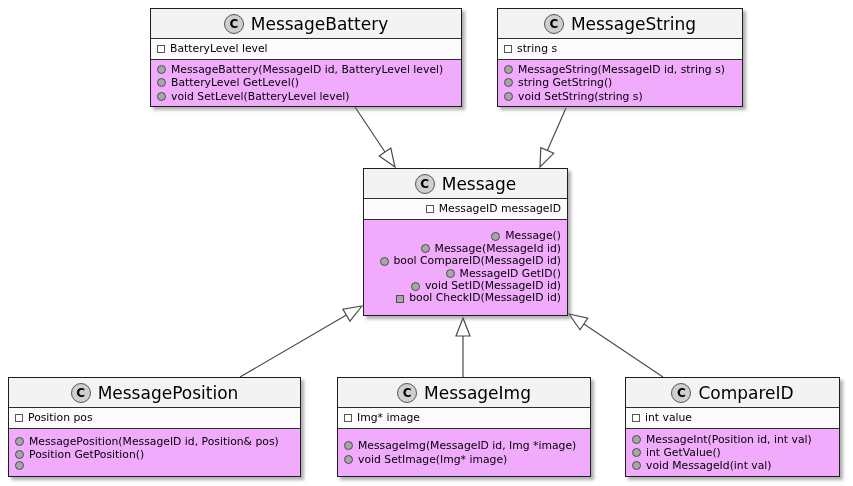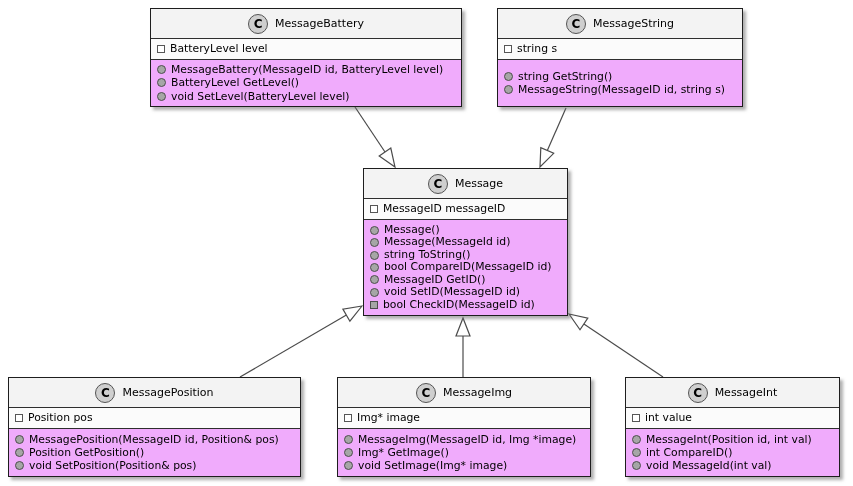--- a/index.html
+++ b/index.html
@@ -17,34 +17,34 @@
     flex:0 0 29px; display:flex; align-items:center; justify-content:center;
     gap:7px; background:#F3F3F3; border-bottom:1px solid #2E2E2E;
   }
   .badge {
     width:20px; height:20px; border-radius:50%;
     background:#CFCFCF; border:1px solid #545454;
     display:flex; align-items:center; justify-content:center;
     font-weight:bold; font-size:12px; color:#000;
     flex:0 0 auto; box-sizing:border-box;
   }
-  .uml-title { font-size:11px; color:#000; white-space:nowrap; }
+  .uml-title { font-size:17px; color:#000; white-space:nowrap; }
   .uml-fields {
     flex:0 0 20px; display:flex; flex-direction:column; justify-content:center;
     padding:0 6px; background:#FBFBFB; border-bottom:1px solid #2E2E2E;
   }
   .uml-methods {
     flex:1 1 auto; display:flex; flex-direction:column; justify-content:center;
     padding:2px 6px; background:#f0abfc; overflow:hidden;
   }
   .member {
     display:flex; align-items:center; gap:5px;
     font-size:10.8px; line-height:13.2px; color:#000; white-space:nowrap;
   }
-  .dense .member { line-height:12.4px; }
+  .dense .member { line-height:12.4px;justify-content:flex-end; }
   .ic { flex:0 0 auto; display:inline-block; box-sizing:border-box; }
   .ic-field { width:8px; height:8px; border:1px solid #565656; background:#FFFFFF; }
   .ic-pub   { width:9px; height:9px; border-radius:50%; background:#A6A6A6; border:1px solid #4E4E4E; }
   .ic-priv  { width:8px; height:8px; background:#A6A6A6; border:1px solid #4E4E4E; }
   #arrows { position:absolute; left:0; top:0; pointer-events:none; }
   #arrows line     { stroke:#4B4B4B; stroke-width:1.2; }
   #arrows polygon  { fill:#FFFFFF; stroke:#4B4B4B; stroke-width:1.2; }
 
   
   #cls-battery  { left:150px; top:8px;   width:312px; height:99px;  }
@@ -116,25 +116,29 @@
     </div>
     <div class="uml-fields">
       <div class="member">
         <span class="ic ic-field"></span>
         <span>string s</span>
       </div>
     </div>
     <div class="uml-methods">
       <div class="member">
         <span class="ic ic-pub"></span>
+        <span>MessageString(MessageID id, string s)</span>
+      </div>
+      <div class="member">
+        <span class="ic ic-pub"></span>
         <span>string GetString()</span>
       </div>
       <div class="member">
         <span class="ic ic-pub"></span>
-        <span>MessageString(MessageID id, string s)</span>
+        <span>void SetString(string s)</span>
       </div>
     </div>
   </div>
 
   <div class="uml-class dense" id="cls-message">
     <div class="uml-header">
       <span class="badge">C</span>
       <span class="uml-title">Message</span>
     </div>
     <div class="uml-fields">
@@ -144,24 +148,20 @@
       </div>
     </div>
     <div class="uml-methods">
       <div class="member">
         <span class="ic ic-pub"></span>
         <span>Message()</span>
       </div>
       <div class="member">
         <span class="ic ic-pub"></span>
         <span>Message(MessageId id)</span>
-      </div>
-      <div class="member">
-        <span class="ic ic-pub"></span>
-        <span>string ToString()</span>
       </div>
       <div class="member">
         <span class="ic ic-pub"></span>
         <span>bool CompareID(MessageID id)</span>
       </div>
       <div class="member">
         <span class="ic ic-pub"></span>
         <span>MessageID GetID()</span>
       </div>
       <div class="member">
@@ -190,21 +190,20 @@
       <div class="member">
         <span class="ic ic-pub"></span>
         <span>MessagePosition(MessageID id, Position&amp; pos)</span>
       </div>
       <div class="member">
         <span class="ic ic-pub"></span>
         <span>Position GetPosition()</span>
       </div>
       <div class="member">
         <span class="ic ic-pub"></span>
-        <span>void SetPosition(Position&amp; pos)</span>
       </div>
     </div>
   </div>
 
   <div class="uml-class" id="cls-img">
     <div class="uml-header">
       <span class="badge">C</span>
       <span class="uml-title">MessageImg</span>
     </div>
     <div class="uml-fields">
@@ -213,48 +212,44 @@
         <span>Img* image</span>
       </div>
     </div>
     <div class="uml-methods">
       <div class="member">
         <span class="ic ic-pub"></span>
         <span>MessageImg(MessageID id, Img *image)</span>
       </div>
       <div class="member">
         <span class="ic ic-pub"></span>
-        <span>Img* GetImage()</span>
-      </div>
-      <div class="member">
-        <span class="ic ic-pub"></span>
         <span>void SetImage(Img* image)</span>
       </div>
     </div>
   </div>
 
   <div class="uml-class" id="cls-int">
     <div class="uml-header">
       <span class="badge">C</span>
-      <span class="uml-title">MessageInt</span>
+      <span class="uml-title">CompareID</span>
     </div>
     <div class="uml-fields">
       <div class="member">
         <span class="ic ic-field"></span>
         <span>int value</span>
       </div>
     </div>
     <div class="uml-methods">
       <div class="member">
         <span class="ic ic-pub"></span>
         <span>MessageInt(Position id, int val)</span>
       </div>
       <div class="member">
         <span class="ic ic-pub"></span>
-        <span>int CompareID()</span>
+        <span>int GetValue()</span>
       </div>
       <div class="member">
         <span class="ic ic-pub"></span>
         <span>void MessageId(int val)</span>
       </div>
     </div>
   </div>
 
 </div>
 

